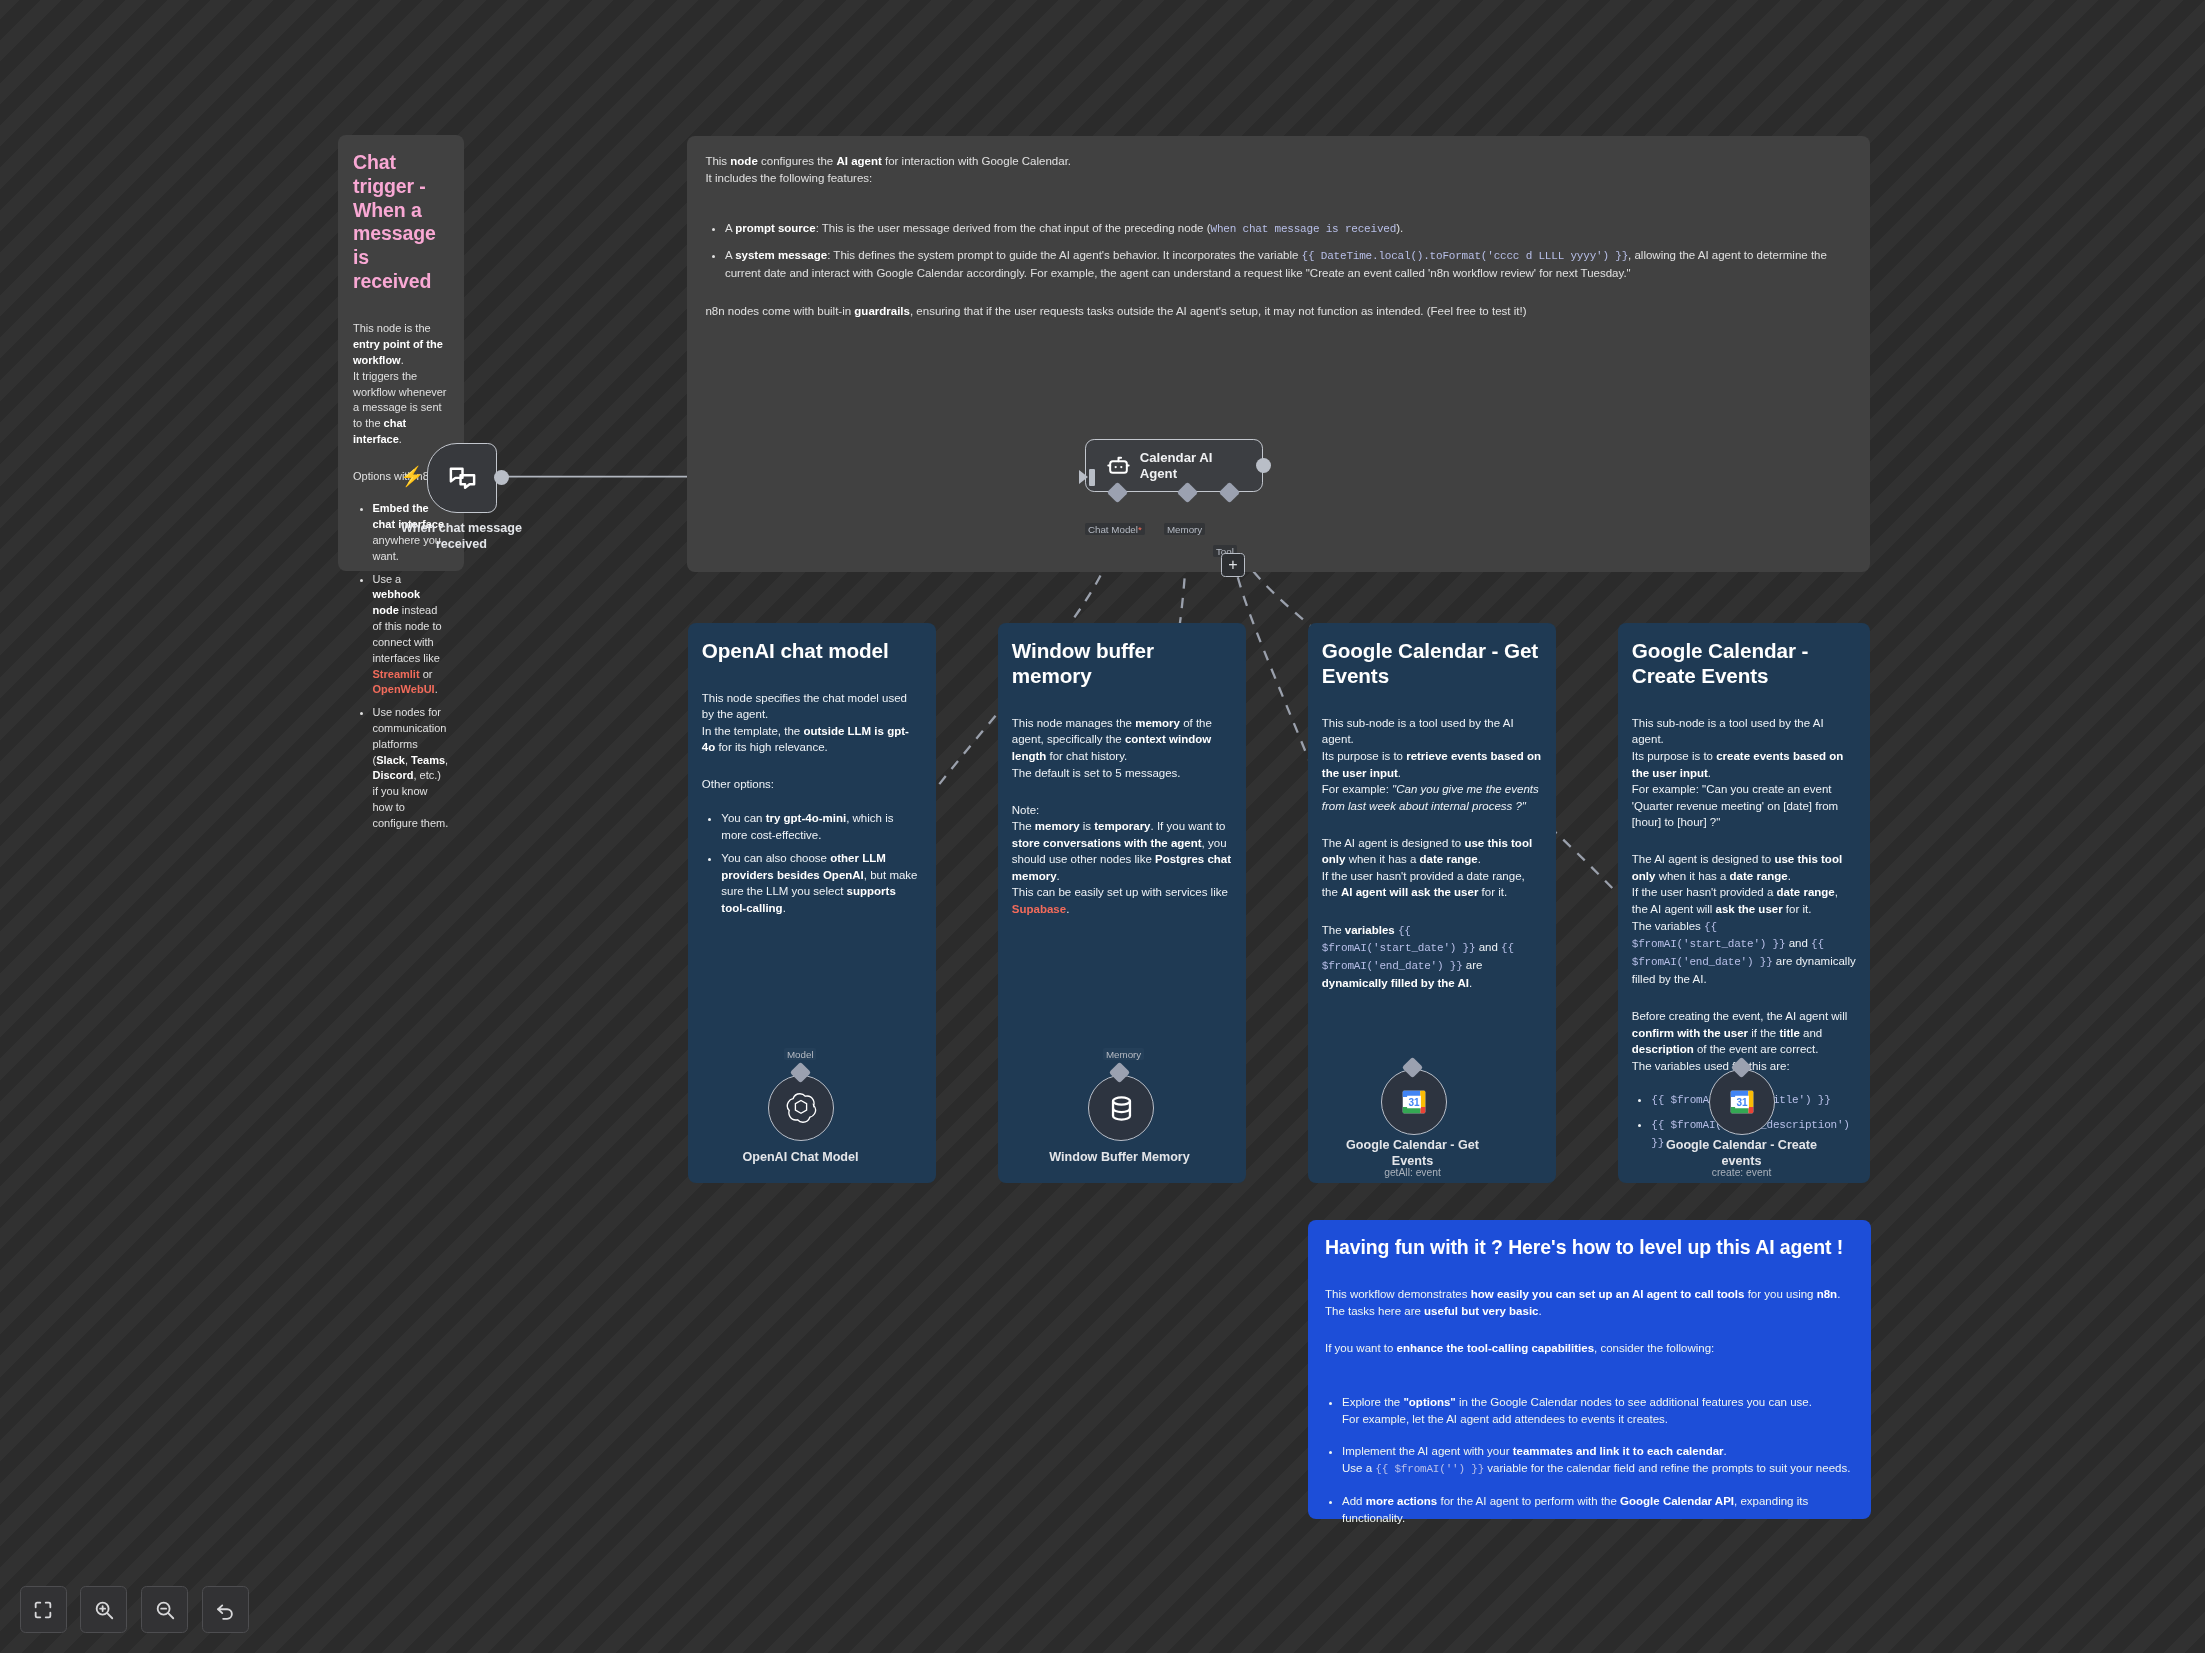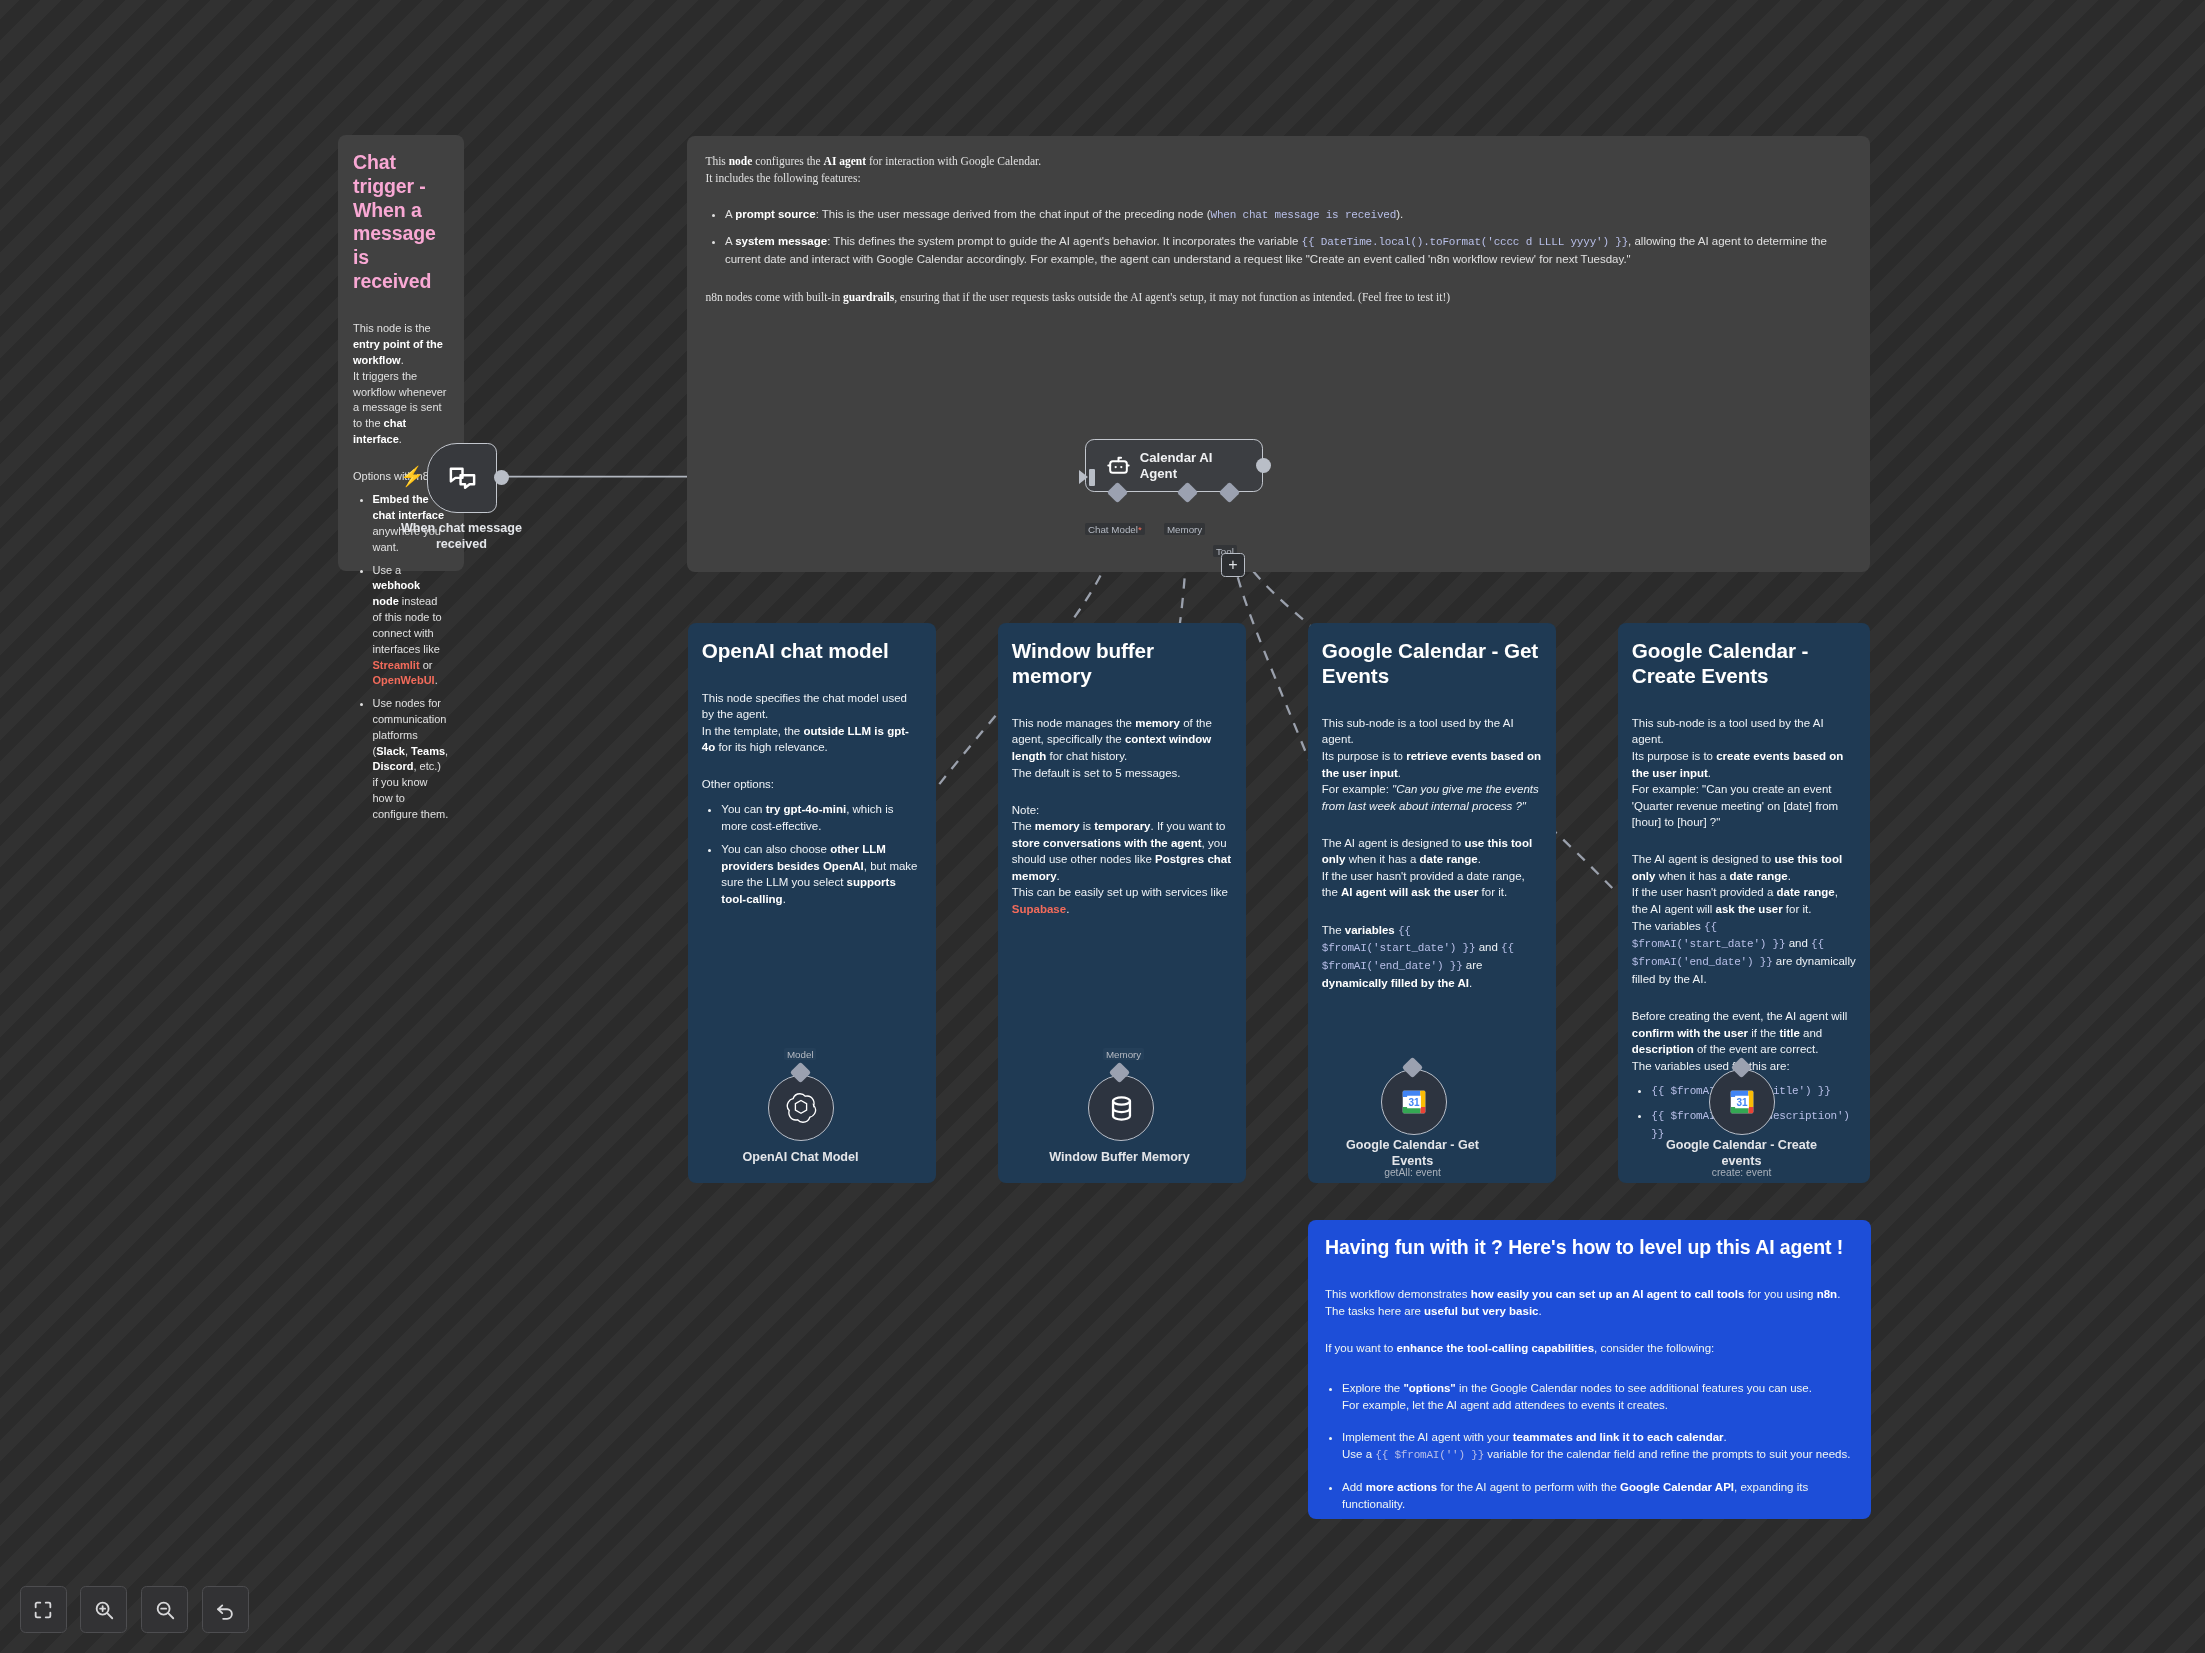--- a/index.html
+++ b/index.html
@@ -63,21 +63,21 @@
     color: #ffffff;
   }
   .note.gray h2 { color: #f9a8d4; }
   .note p {
     margin: 0 0 8px 0;
     font-size: 12px;
     line-height: 1.44;
   }
   .note .gap { height: 12.6px; }
   .note ul {
-    margin: 3px 0 8px 0;
+    margin: 17px 0 8px 0;
     padding-left: 19.5px;
   }
   .note li {
     font-size: 12px;
     line-height: 1.44;
     margin-bottom: 6.9px;
   }
   .note b, .note strong { font-weight: 700; color: #ffffff; }
   .note.gray b { color: #ffffff; }
   .note i, .note em { font-style: italic; }
@@ -99,21 +99,21 @@
     padding: 16px 15px;
   }
   #note-chat-trigger h2 { font-size: 19.5px; margin-bottom: 27.6px; }
   #note-chat-trigger p, #note-chat-trigger li { font-size: 11px; }
 
   #note-tools-agent {
     left: 687px; top: 136px; width: 1183px; height: 436px;
     padding: 17px 18.4px;
   }
   #note-tools-agent h2 { font-size: 20.7px; margin-bottom: 33px; }
-  #note-tools-agent p { font-size: 11.5px; margin-bottom: 4.6px; font-family: Liberation Serif, serif; }
+  #note-tools-agent p { font-size: 11.5px; margin-bottom: 4.6px; }
   #note-tools-agent li { font-size: 11.5px; margin-bottom: 9.2px; }
 
   #note-openai {
     left: 688px; top: 623px; width: 248px; height: 560px;
     padding: 15px 13.8px;
   }
   #note-window-memory {
     left: 998px; top: 623px; width: 248px; height: 560px;
     padding: 15px 13.8px;
   }

